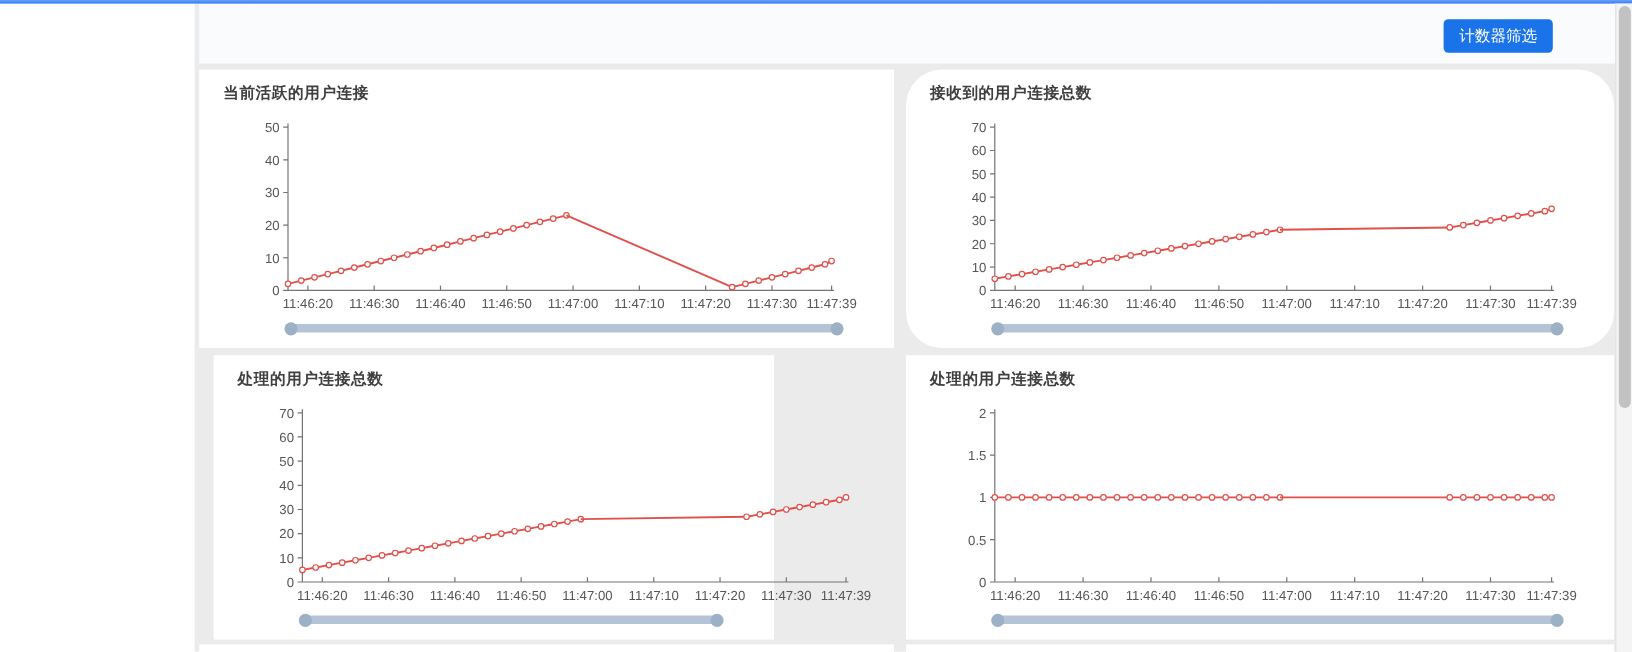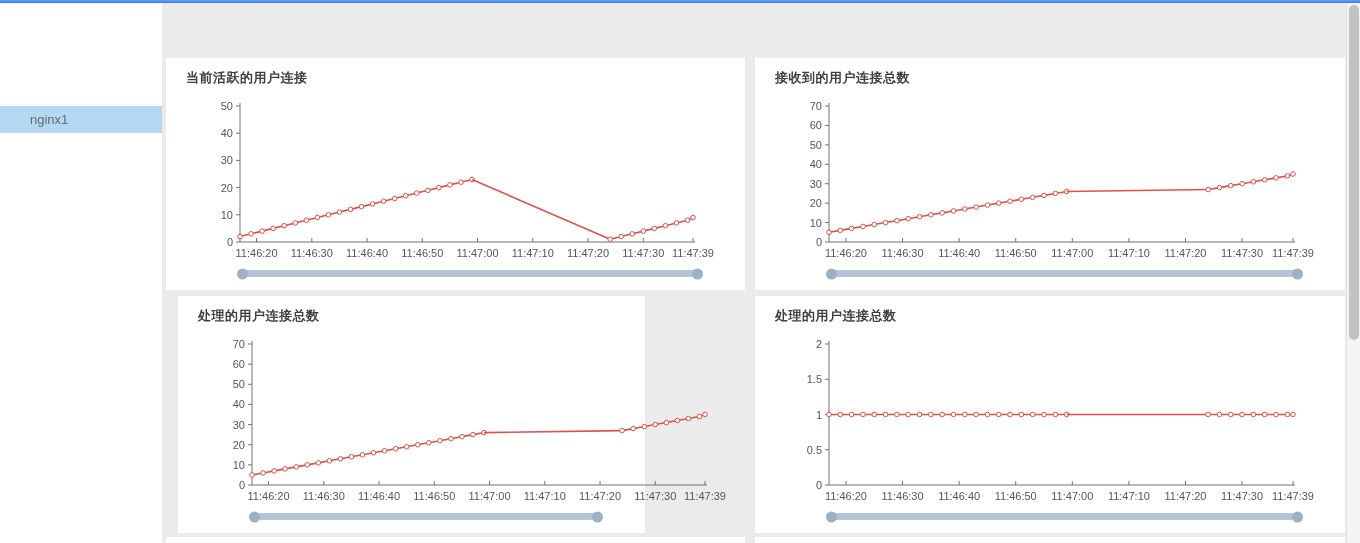--- a/index.html
+++ b/index.html
@@ -20,21 +20,21 @@
   .side-item.selected { top: 103px; background: #b5d9f3; }
 
   .main { position: absolute; left: 162px; top: 3px; right: 0; bottom: 0; background: #ebebeb; }
   .header { position: absolute; left: 4px; top: 0; right: 14px; height: 50px; background: #fafbfd; }
   .filter-btn { position: absolute; right: 52px; top: 13px; height: 28px; padding: 0 13px;
     background: #1a73e8; border: none; border-radius: 4px; color: #fff; font-size: 13px;
     font-family: "Liberation Sans", sans-serif; cursor: pointer; }
 
   .panel { position: absolute; background: #fff; }
   .p0 { left: 4px;   top: 55px;  width: 579px; height: 232px; }
-  .p1 { left: 593px; top: 55px;  width: 590px; height: 232px; }
+  .p1 { left: 593px; top: 55px;  width: 590px; height: 232px; border-radius: 30px; }
   .p2 { left: 4px;   top: 293px; width: 467px; height: 237px; margin-left: 12px; }
   .p3 { left: 593px; top: 293px; width: 590px; height: 237px; }
   .sl0 { left: 4px;   top: 534px; width: 579px; height: 12px; }
   .sl1 { left: 593px; top: 534px; width: 590px; height: 12px; }
 
   .panel-title { position: absolute; left: 20px; top: 11px; font-size: 13px;
     font-weight: 700; color: #3f3f3f; letter-spacing: 0.5px; }
   svg.chart { position: absolute; left: 0; top: 0; }
   svg.chart text.tick { font-size: 11px; fill: #565656; font-family: "Liberation Sans", sans-serif; }
 
@@ -50,24 +50,26 @@
     background: #f4f4f4; border-left: 1px solid #e2e2e2; z-index: 6; }
   .vscroll .thumb { position: absolute; left: 2px; width: 10px; top: 2px; height: 335px;
     background: #c2c2c2; border-radius: 5px; }
 </style>
 </head>
 <body>
 
 <div class="topbar"></div>
 
 <div class="sidebar">
-  <div class="side-item selected">nginx1</div>
 </div>
 
 <div class="main">
+  <div class="header">
+    <button class="filter-btn">计数器筛选</button>
+  </div>
 
   <div class="panel p0">
     <div class="panel-title">当前活跃的用户连接</div>
     <svg class="chart" width="579" height="232" viewBox="0 0 579 232">
         <line x1="74" y1="45" x2="74" y2="184" stroke="#737373" stroke-width="1"></line>
         <line x1="70" y1="184" x2="74" y2="184" stroke="#737373" stroke-width="1"></line>
         <text x="67" y="188" text-anchor="end" class="tick">0</text>
         <line x1="70" y1="156.8" x2="74" y2="156.8" stroke="#737373" stroke-width="1"></line>
         <text x="67" y="160.8" text-anchor="end" class="tick">10</text>
         <line x1="70" y1="129.6" x2="74" y2="129.6" stroke="#737373" stroke-width="1"></line>

